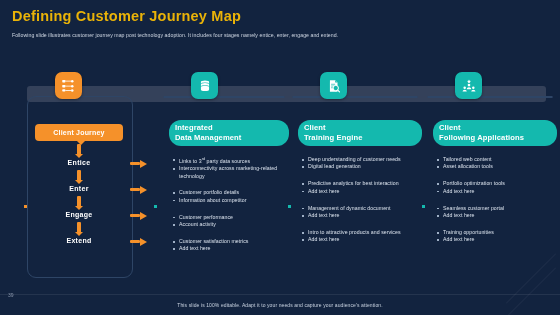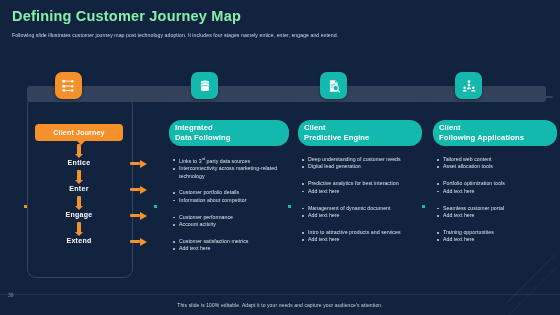--- a/index.html
+++ b/index.html
@@ -13,21 +13,21 @@
   .slide{position:absolute;inset:0;background:#12233f;}
 
   
   .wm1,.wm2{position:absolute;border-top:1px solid rgba(255,255,255,.05);
     width:70px;transform:rotate(-45deg);}
   .wm1{right:-6px;bottom:36px;}
   .wm2{right:-6px;bottom:22px;}
 
   .title{
     position:absolute;left:12px;top:8px;
-    font-size:14.5px;font-weight:bold;letter-spacing:.2px;color:#86efac;
+    font-size:14.5px;font-weight:bold;letter-spacing:.2px;color:#eab308;
   }
   .subtitle{
     position:absolute;left:12px;top:31px;width:420px;
     font-size:5.2px;line-height:8px;color:#cfd7e3;letter-spacing:.05px;
   }
 
   
   .band{
     position:absolute;left:27px;top:86px;right:14px;height:16px;
     background:#34415a;border-radius:3px;
@@ -204,21 +204,21 @@
         <rect x="5" y="9.6" width="14" height="3.4"></rect>
         <ellipse cx="12" cy="13.2" rx="7" ry="2.4" fill="#14b9ae"></ellipse>
         <ellipse cx="12" cy="14.2" rx="7" ry="2.6"></ellipse>
         <rect x="5" y="14.2" width="14" height="3.4"></rect>
         <ellipse cx="12" cy="17.8" rx="7" ry="2.6"></ellipse>
       </svg>
     </div>
 
     <div class="head-chip">
       <div>Integrated</div>
-      <div>Data Following</div>
+      <div>Data Management</div>
     </div>
 
     <div class="bullets">
       <div class="bgroup">
         <div class="bullet">Links to 3<sup>rd</sup> party data sources</div>
         <div class="bullet">Interconnectivity across marketing-related technology</div>
       </div>
       <div class="bgroup">
         <div class="bullet">Customer portfolio details</div>
         <div class="bullet">Information about competitor</div>
@@ -242,21 +242,21 @@
         <path d="M5 2h9l4 4v16H5z" fill="#ffffff"></path>
         <path d="M14 2v4h4" fill="#14b9ae"></path>
         <path d="M7 9h7M7 12h7M7 15h4" stroke="#14b9ae" stroke-width="1.2"></path>
         <circle cx="15" cy="15.5" r="4.6" fill="#14b9ae" stroke="#ffffff" stroke-width="1.7"></circle>
         <path d="M18.4 19l3 3" stroke="#ffffff" stroke-width="2" stroke-linecap="round"></path>
       </svg>
     </div>
 
     <div class="head-chip">
       <div>Client</div>
-      <div>Predictive Engine</div>
+      <div>Training Engine</div>
     </div>
 
     <div class="bullets">
       <div class="bgroup">
         <div class="bullet">Deep understanding of customer needs</div>
         <div class="bullet">Digital lead generation</div>
       </div>
       <div class="bgroup">
         <div class="bullet">Predictive analytics for best interaction</div>
         <div class="bullet">Add text here</div>

